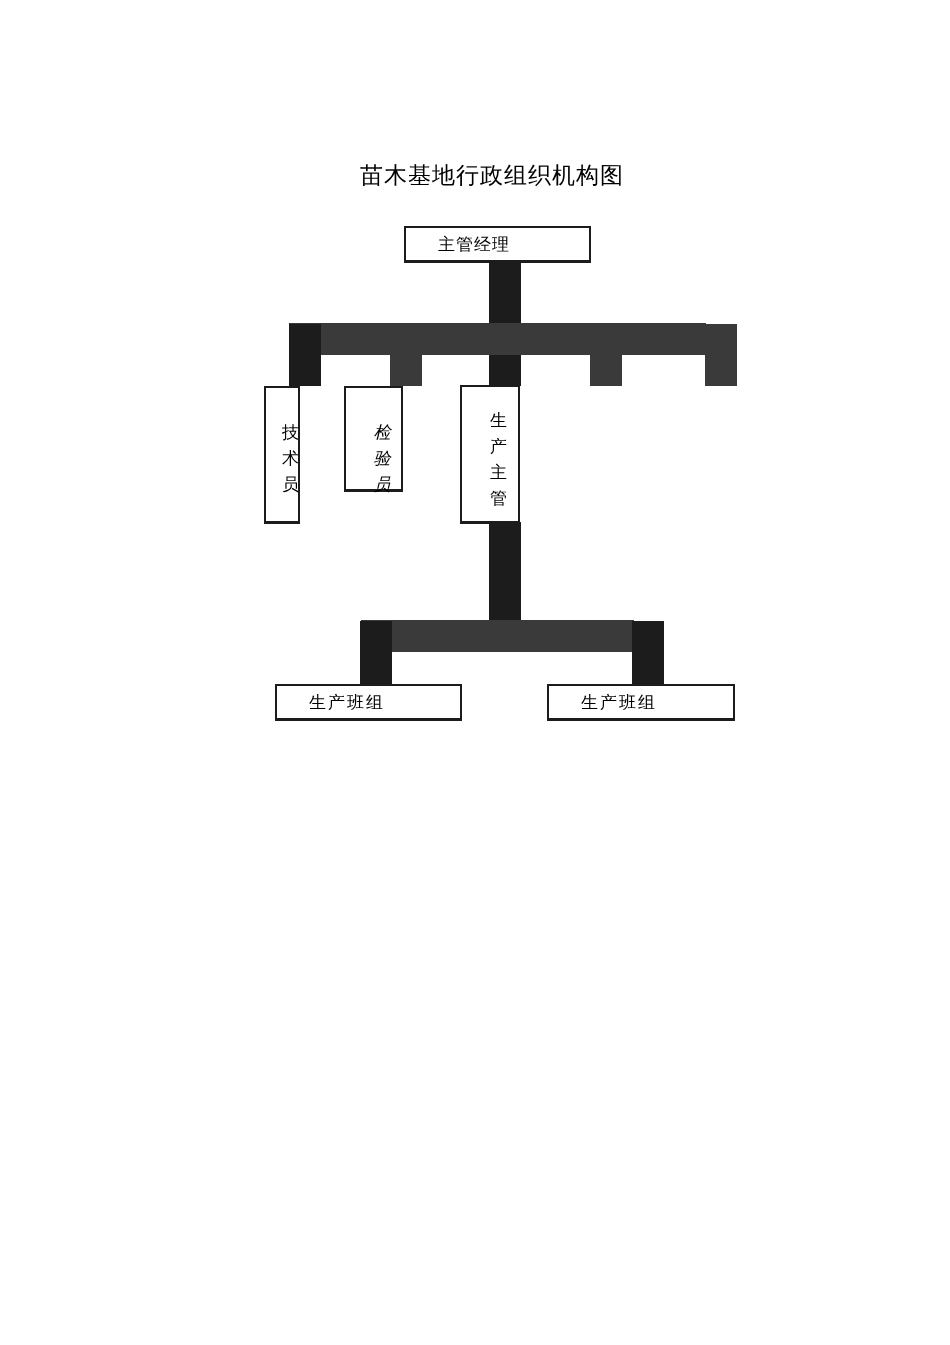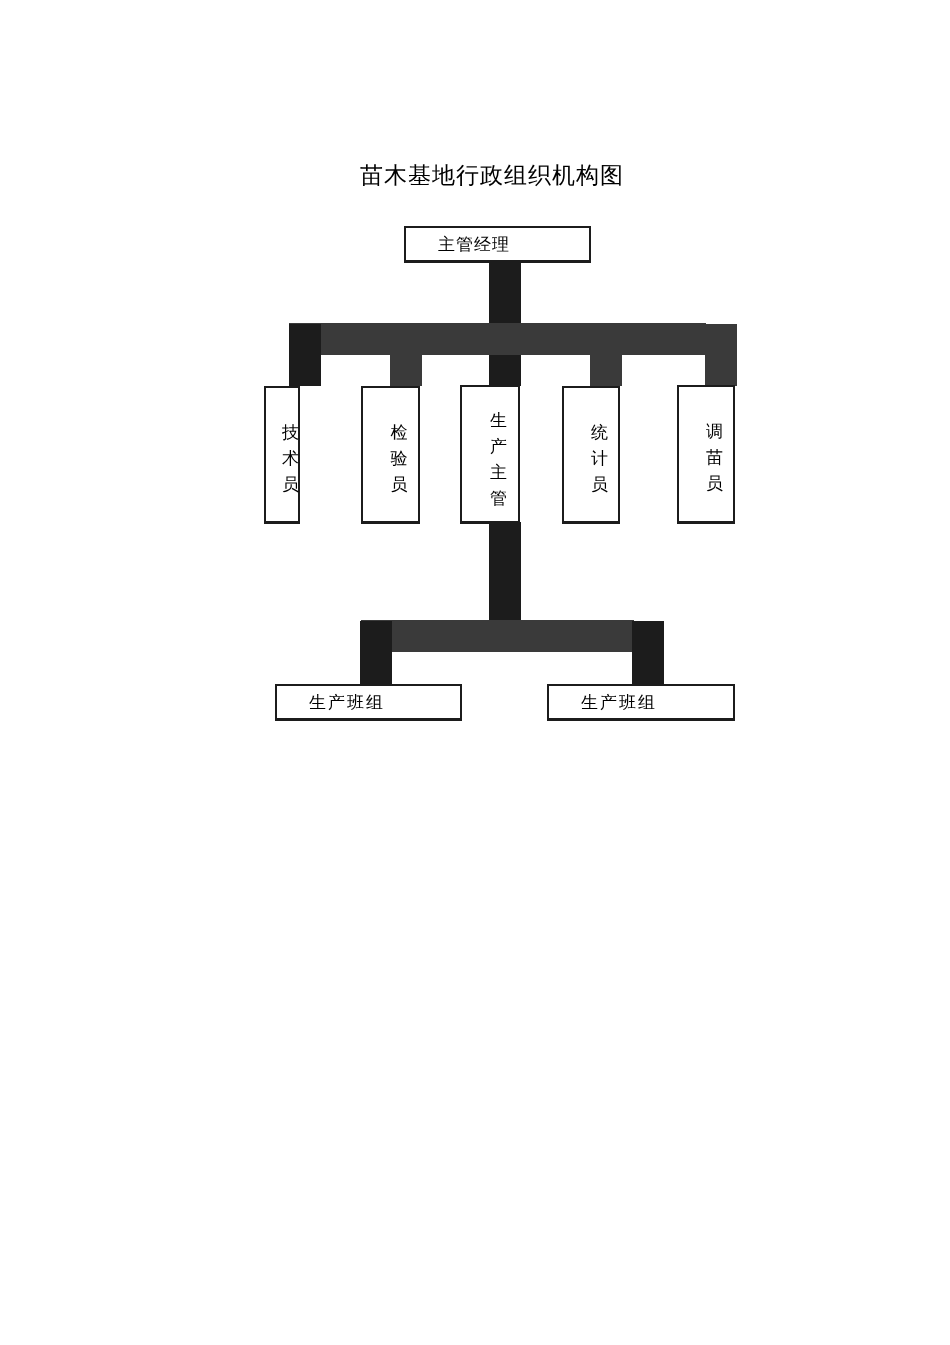--- a/index.html
+++ b/index.html
@@ -73,35 +73,29 @@
   <div class="line" style="left:600px; top:589px; width:2px; height:64px;"></div>
 
   <div class="box root-label" style="left:372px; top:194px; width:187px; height:37px;">
     <span>主管经理</span>
   </div>
 
   <div class="box v" style="left:232px; top:354px; width:34px; height:138px;">
     <div class="vtext">技术员</div>
   </div>
 
-  <div class="box v" style="left:329px; top:354px; width:59px; height:138px;">
+  <div class="box v" style="left:312px; top:354px; width:59px; height:106px;font-style:italic;">
     <div class="vtext">检验员</div>
   </div>
 
   <div class="box v top-aligned" style="left:428px; top:353px; width:60px; height:139px;">
     <div class="vtext">生产主管</div>
   </div>
 
-  <div class="box v" style="left:530px; top:354px; width:58px; height:138px;">
-    <div class="vtext">统计员</div>
-  </div>
 
-  <div class="box v" style="left:645px; top:353px; width:58px; height:139px;">
-    <div class="vtext">调苗员</div>
-  </div>
 
   <div class="box h-label" style="left:243px; top:652px; width:187px; height:37px;">
     <span>生产班组</span>
   </div>
 
   <div class="box h-label" style="left:515px; top:652px; width:188px; height:37px;">
     <span>生产班组</span>
   </div>
 
 </div>

